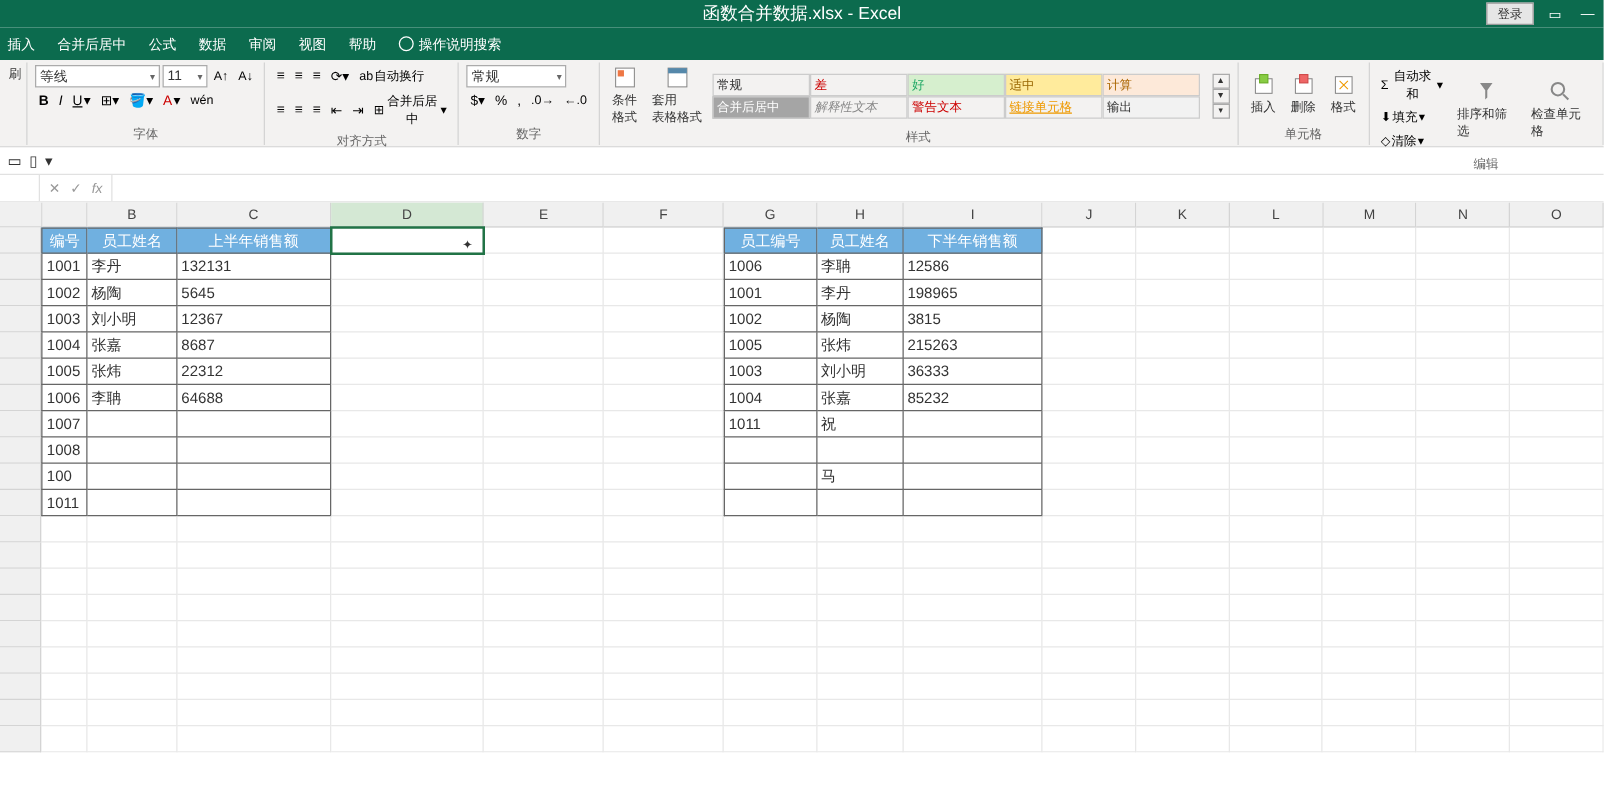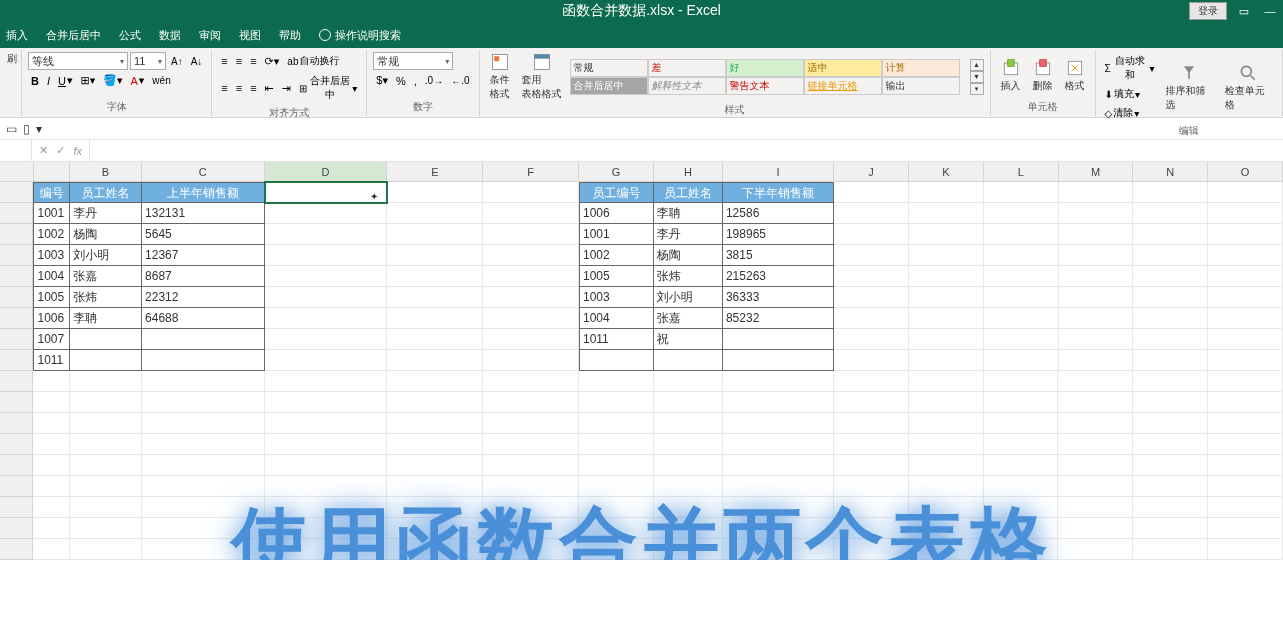--- a/index.html
+++ b/index.html
@@ -421,20 +421,56 @@
         <div class="cell tb num" style="width:116px"></div>
         <div class="cell" style="width:78px"></div>
         <div class="cell" style="width:78px"></div>
         <div class="cell" style="width:78px"></div>
         <div class="cell" style="width:78px"></div>
         <div class="cell" style="width:78px"></div>
         <div class="cell" style="width:78px"></div>
       </div>
       <div class="row">
         <div class="rowh"></div>
+        <div class="cell tb tl num" style="width:38px">1008</div>
+        <div class="cell tb" style="width:75px"></div>
+        <div class="cell tb num" style="width:128px"></div>
+        <div class="cell" style="width:128px"></div>
+        <div class="cell" style="width:100px"></div>
+        <div class="cell" style="width:100px"></div>
+        <div class="cell tb tl num" style="width:78px"></div>
+        <div class="cell tb" style="width:72px"></div>
+        <div class="cell tb num" style="width:116px"></div>
+        <div class="cell" style="width:78px"></div>
+        <div class="cell" style="width:78px"></div>
+        <div class="cell" style="width:78px"></div>
+        <div class="cell" style="width:78px"></div>
+        <div class="cell" style="width:78px"></div>
+        <div class="cell" style="width:78px"></div>
+      </div>
+      <div class="row">
+        <div class="rowh"></div>
+        <div class="cell tb tl num" style="width:38px">100</div>
+        <div class="cell tb" style="width:75px"></div>
+        <div class="cell tb num" style="width:128px"></div>
+        <div class="cell" style="width:128px"></div>
+        <div class="cell" style="width:100px"></div>
+        <div class="cell" style="width:100px"></div>
+        <div class="cell tb tl num" style="width:78px"></div>
+        <div class="cell tb" style="width:72px">马</div>
+        <div class="cell tb num" style="width:116px"></div>
+        <div class="cell" style="width:78px"></div>
+        <div class="cell" style="width:78px"></div>
+        <div class="cell" style="width:78px"></div>
+        <div class="cell" style="width:78px"></div>
+        <div class="cell" style="width:78px"></div>
+        <div class="cell" style="width:78px"></div>
+      </div>
+      <div class="row">
+        <div class="rowh"></div>
         <div class="cell tb tl num" style="width:38px">1011</div>
         <div class="cell tb" style="width:75px"></div>
         <div class="cell tb num" style="width:128px"></div>
         <div class="cell" style="width:128px"></div>
         <div class="cell" style="width:100px"></div>
         <div class="cell" style="width:100px"></div>
         <div class="cell tb tl num" style="width:78px"></div>
         <div class="cell tb" style="width:72px"></div>
         <div class="cell tb num" style="width:116px"></div>
         <div class="cell" style="width:78px"></div>
@@ -600,14 +636,13 @@
         <div class="cell" style="width:72px"></div>
         <div class="cell" style="width:116px"></div>
         <div class="cell" style="width:78px"></div>
         <div class="cell" style="width:78px"></div>
         <div class="cell" style="width:78px"></div>
         <div class="cell" style="width:78px"></div>
         <div class="cell" style="width:78px"></div>
         <div class="cell" style="width:78px"></div>
       </div>
     </div>
-  <div class="overlay-text">使用函数合并两个表格</div>
 </div>
 
 </body></html>

